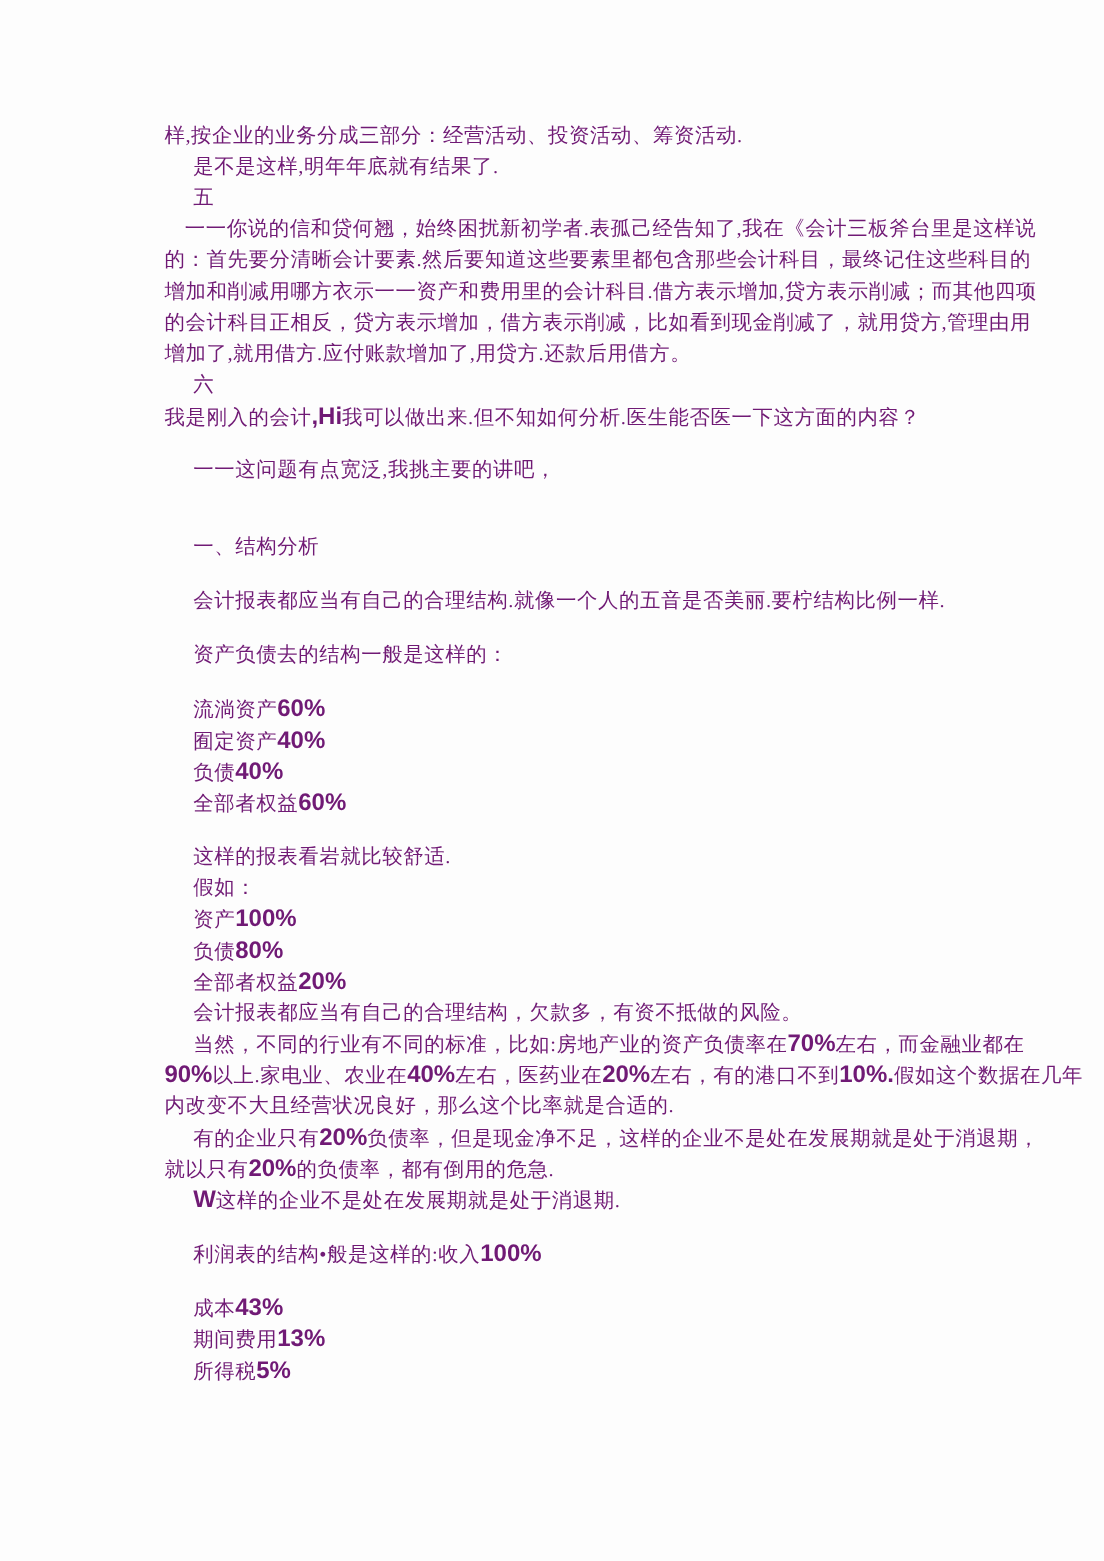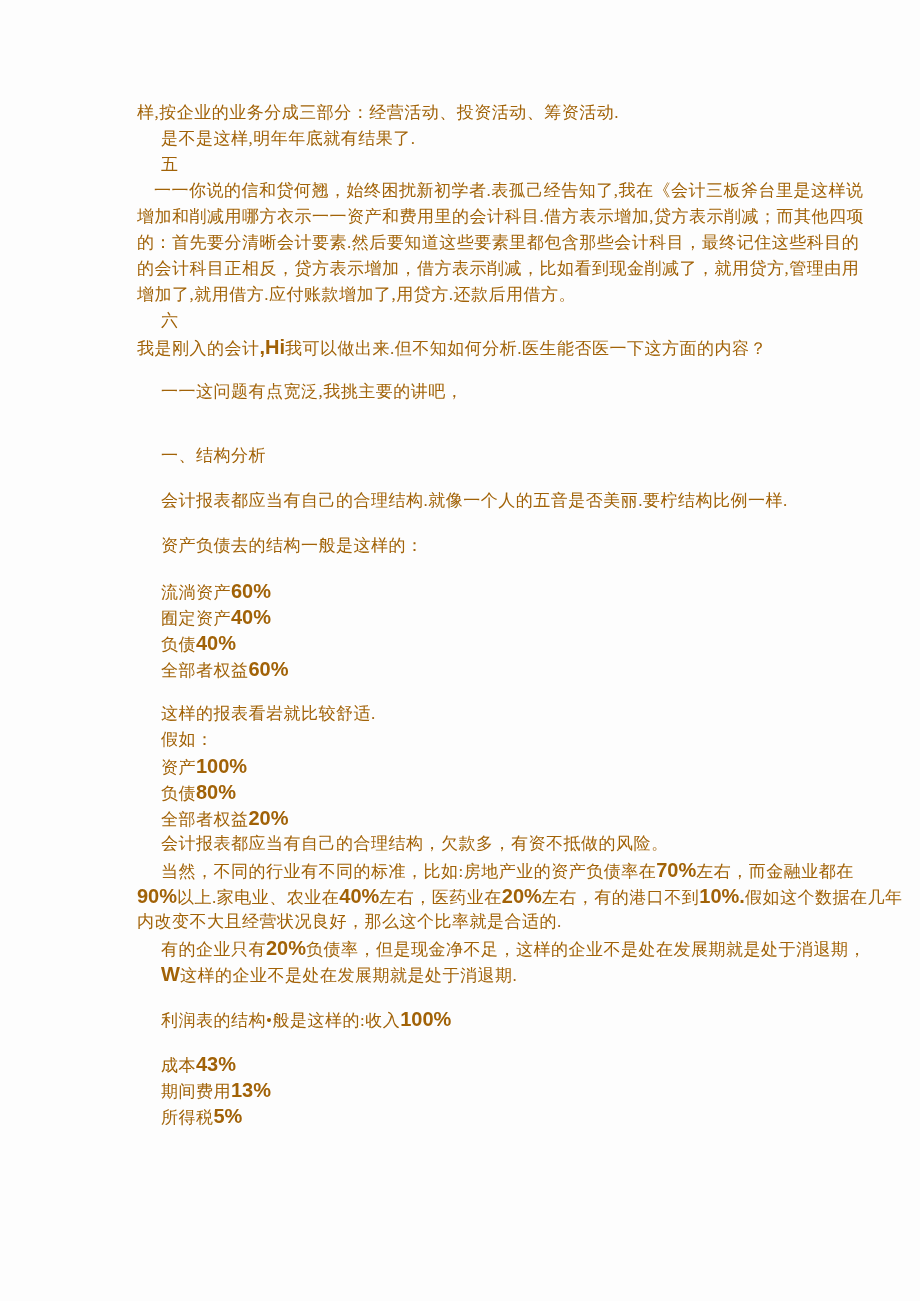--- a/index.html
+++ b/index.html
@@ -7,21 +7,21 @@
     padding: 0;
     background: #ffffff;
   }
   .page {
     position: relative;
     width: 920px;
     height: 1301px;
     background: #fdfdfd;
     box-sizing: border-box;
     overflow: hidden;
-    color: #a16207;
+    color: #701a75;
     font-family: "Liberation Serif", serif;
     font-size: 17px;
   }
   .doc-body {
     position: absolute;
     top: 100px;
     left: 137px;
     width: 660px;
   }
   .line {
@@ -44,22 +44,22 @@
 </style>
 </head>
 <body>
 
 <div class="page">
   <div class="doc-body">
       <div class="line indent-0"><span class="run">样,按企业的业务分成三部分：经营活动、投资活动、筹资活动.</span></div>
       <div class="line indent-2"><span class="run">是不是这样,明年年底就有结果了.</span></div>
       <div class="line indent-2"><span class="run">五</span></div>
       <div class="line indent-1"><span class="run">一一你说的信和贷何翘，始终困扰新初学者.表孤己经告知了,我在《会计三板斧台里是这样说</span></div>
+      <div class="line indent-0"><span class="run">的：首先要分清晰会计要素.然后要知道这些要素里都包含那些会计科目，最终记住这些科目的</span></div>
       <div class="line indent-0"><span class="run">增加和削减用哪方衣示一一资产和费用里的会计科目.借方表示增加,贷方表示削减；而其他四项</span></div>
-      <div class="line indent-0"><span class="run">的：首先要分清晰会计要素.然后要知道这些要素里都包含那些会计科目，最终记住这些科目的</span></div>
       <div class="line indent-0"><span class="run">的会计科目正相反，贷方表示增加，借方表示削减，比如看到现金削减了，就用贷方,管理由用</span></div>
       <div class="line indent-0"><span class="run">增加了,就用借方.应付账款增加了,用贷方.还款后用借方。</span></div>
       <div class="line indent-2"><span class="run">六</span></div>
       <div class="line indent-0"><span class="run">我是刚入的会计</span><span class="run bold">,Hi</span><span class="run">我可以做出来.但不知如何分析.医生能否医一下这方面的内容？</span></div>
       <div class="blank"></div>
       <div class="line indent-2"><span class="run">一一这问题有点宽泛,我挑主要的讲吧，</span></div>
       <div class="blank"></div>
       <div class="blank"></div>
       <div class="line indent-2"><span class="run">一、结构分析</span></div>
       <div class="blank"></div>
@@ -75,20 +75,21 @@
       <div class="line indent-2"><span class="run">这样的报表看岩就比较舒适.</span></div>
       <div class="line indent-2"><span class="run">假如：</span></div>
       <div class="line indent-2"><span class="run">资产</span><span class="run bold">100%</span></div>
       <div class="line indent-2"><span class="run">负债</span><span class="run bold">80%</span></div>
       <div class="line indent-2"><span class="run">全部者权益</span><span class="run bold">20%</span></div>
       <div class="line indent-2"><span class="run">会计报表都应当有自己的合理结构，欠款多，有资不抵做的风险。</span></div>
       <div class="line indent-2"><span class="run">当然，不同的行业有不同的标准，比如:房地产业的资产负债率在</span><span class="run bold">70%</span><span class="run">左右，而金融业都在</span></div>
       <div class="line indent-0"><span class="run bold">90%</span><span class="run">以上.家电业、农业在</span><span class="run bold">40%</span><span class="run">左右，医药业在</span><span class="run bold">20%</span><span class="run">左右，有的港口不到</span><span class="run bold">10%.</span><span class="run">假如这个数据在几年</span></div>
       <div class="line indent-0"><span class="run">内改变不大且经营状况良好，那么这个比率就是合适的.</span></div>
       <div class="line indent-2"><span class="run">有的企业只有</span><span class="run bold">20%</span><span class="run">负债率，但是现金净不足，这样的企业不是处在发展期就是处于消退期，</span></div>
+      <div class="line indent-0"><span class="run">就以只有</span><span class="run bold">20%</span><span class="run">的负债率，都有倒用的危急.</span></div>
       <div class="line indent-2"><span class="run bold">W</span><span class="run">这样的企业不是处在发展期就是处于消退期.</span></div>
       <div class="blank"></div>
       <div class="line indent-2"><span class="run">利润表的结构•般是这样的:收入</span><span class="run bold">100%</span></div>
       <div class="blank"></div>
       <div class="line indent-2"><span class="run">成本</span><span class="run bold">43%</span></div>
       <div class="line indent-2"><span class="run">期间费用</span><span class="run bold">13%</span></div>
       <div class="line indent-2"><span class="run">所得税</span><span class="run bold">5%</span></div>
     </div>
 </div>
 

